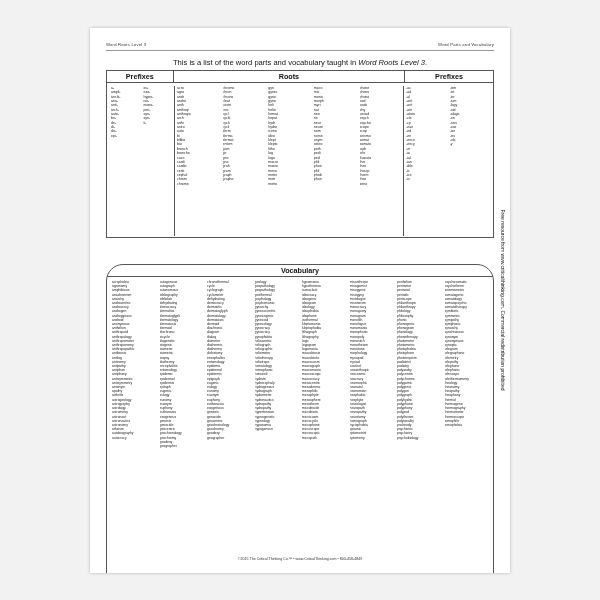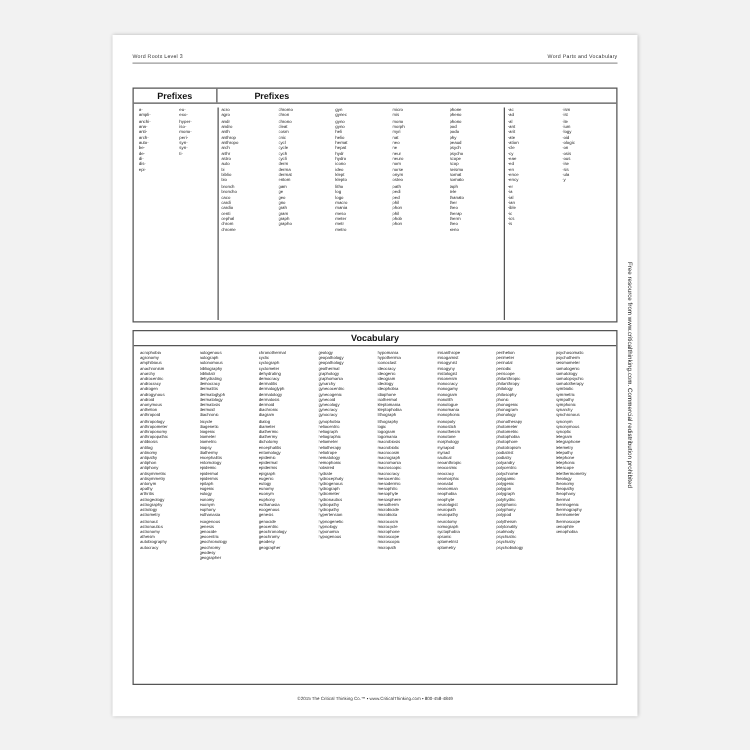--- a/index.html
+++ b/index.html
@@ -30,22 +30,22 @@
   .title{
     position:absolute;top:30px;left:0;width:100%;
     text-align:center;font-size:7.6px;color:#111;
   }
   .title i{font-style:italic;}
   .sheet{
     position:absolute;left:16px;right:16px;
     border:.6px solid #555;
     box-sizing:border-box;
   }
-  .sheet.top{top:42px;height:188px;}
-  .sheet.bottom{top:236px;height:284px;}
+  .sheet.top{top:42px;height:168px;}
+  .sheet.bottom{top:236px;height:336px;border-radius:17px;}
 
   .banner{
     position:relative;height:11px;
     border-bottom:.6px solid #555;
     display:flex;
   }
   .banner .cell{
     display:flex;align-items:center;justify-content:center;
     font-size:7.2px;font-weight:bold;color:#111;
     box-sizing:border-box;
@@ -98,24 +98,28 @@
 <body>
 
 <div class="page">
 
   <div class="hdr">
     <span>Word Roots Level 3</span>
     <span>Word Parts and Vocabulary</span>
   </div>
   <div class="hdr-rule"></div>
 
+  <div class="title">
+    <span>This is a list of the word parts and vocabulary taught in </span><i>Word Roots Level 3</i><span>.</span>
+  </div>
 
   <div class="sheet top">
     <div class="banner">
       <div class="cell" style="width:17%">Prefixes</div>
+      <div class="cell" style="width:60%">Roots</div>
       <div class="cell" style="width:23%">Prefixes</div>
     </div>
     <div class="cols">
       <div class="group" style="width:17%">
         <div class="col">
             <div>a-</div>
             <div>ampli-</div>
             <div>anchi-</div>
             <div>ana-</div>
             <div>anti-</div>

